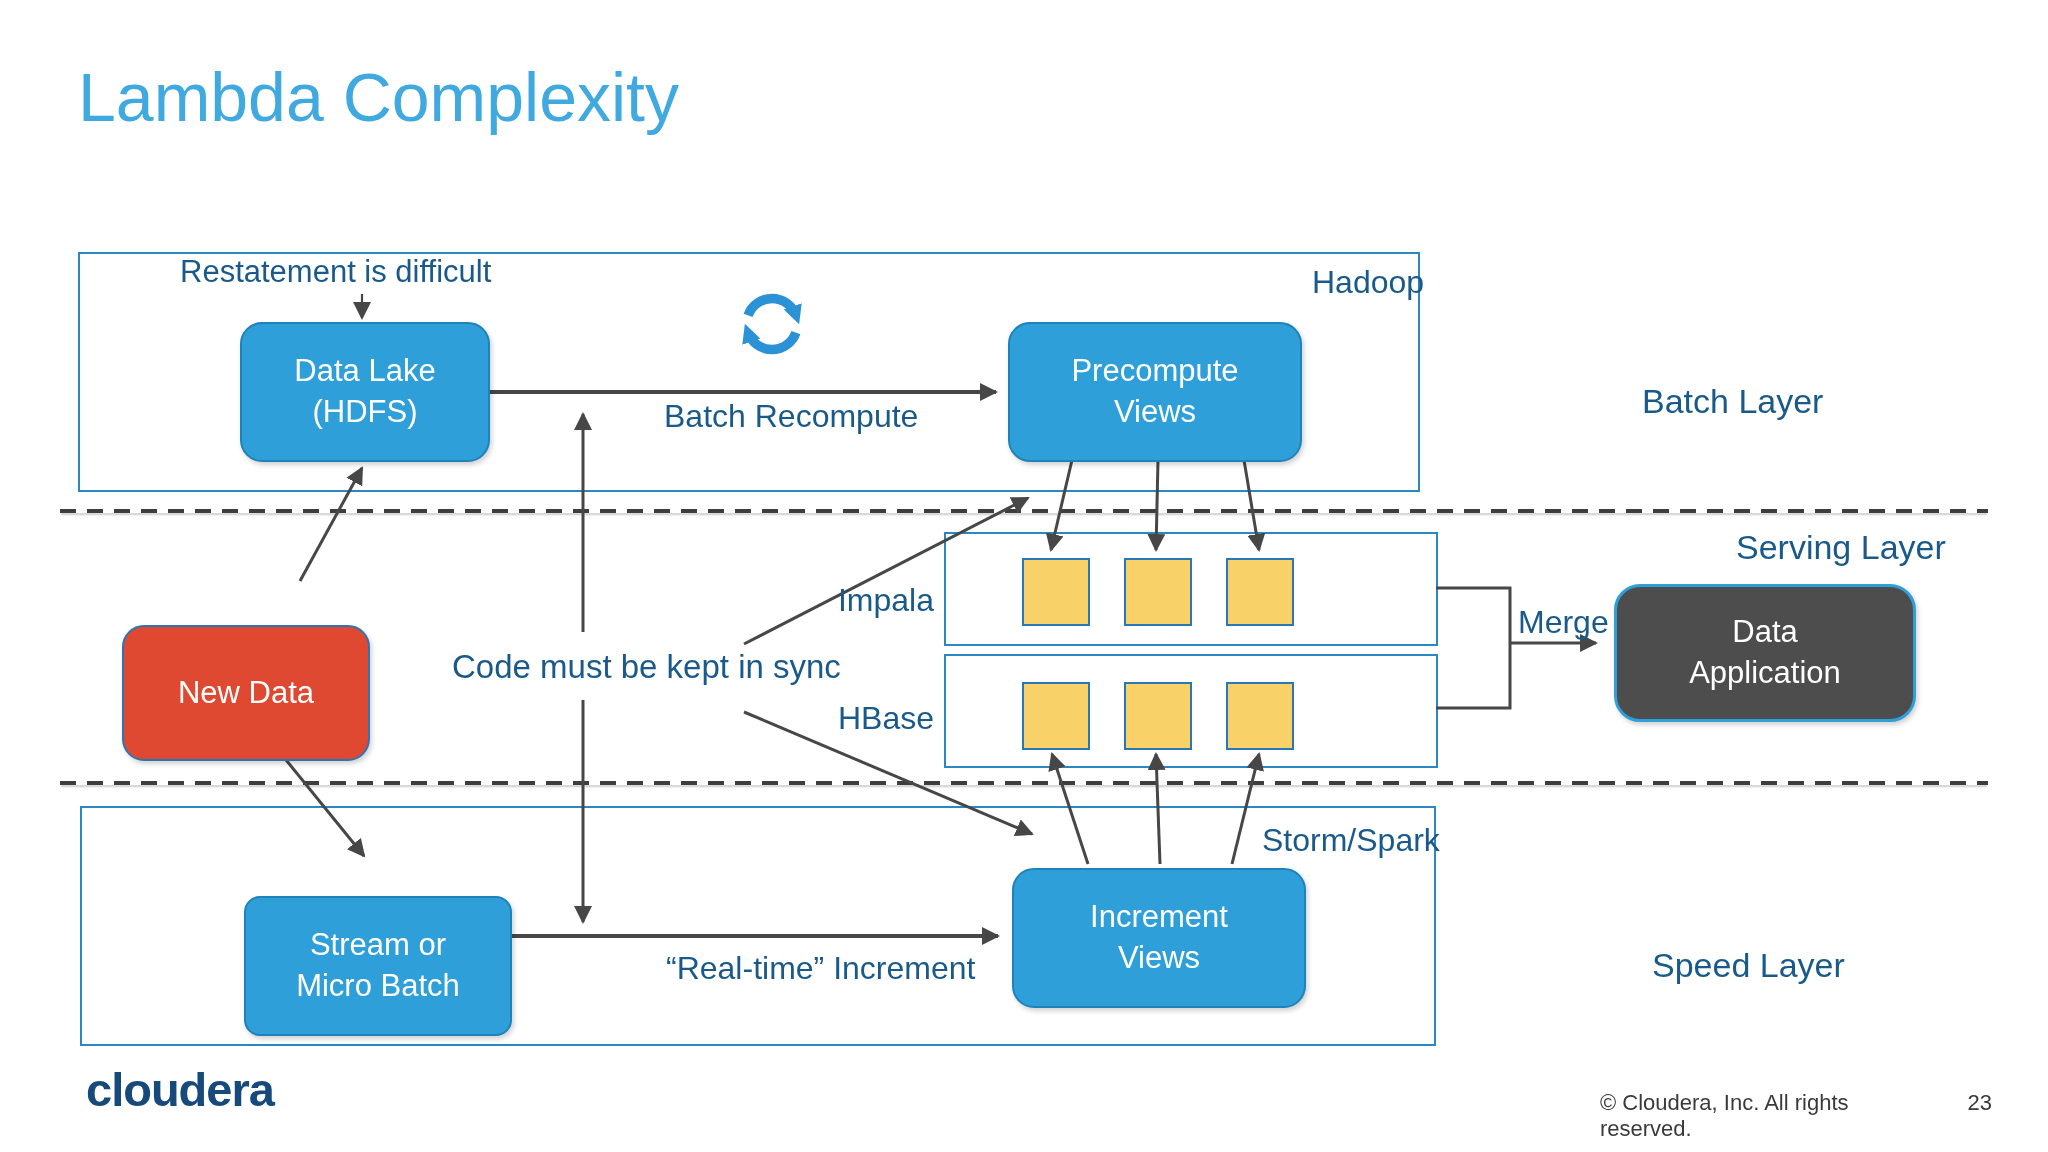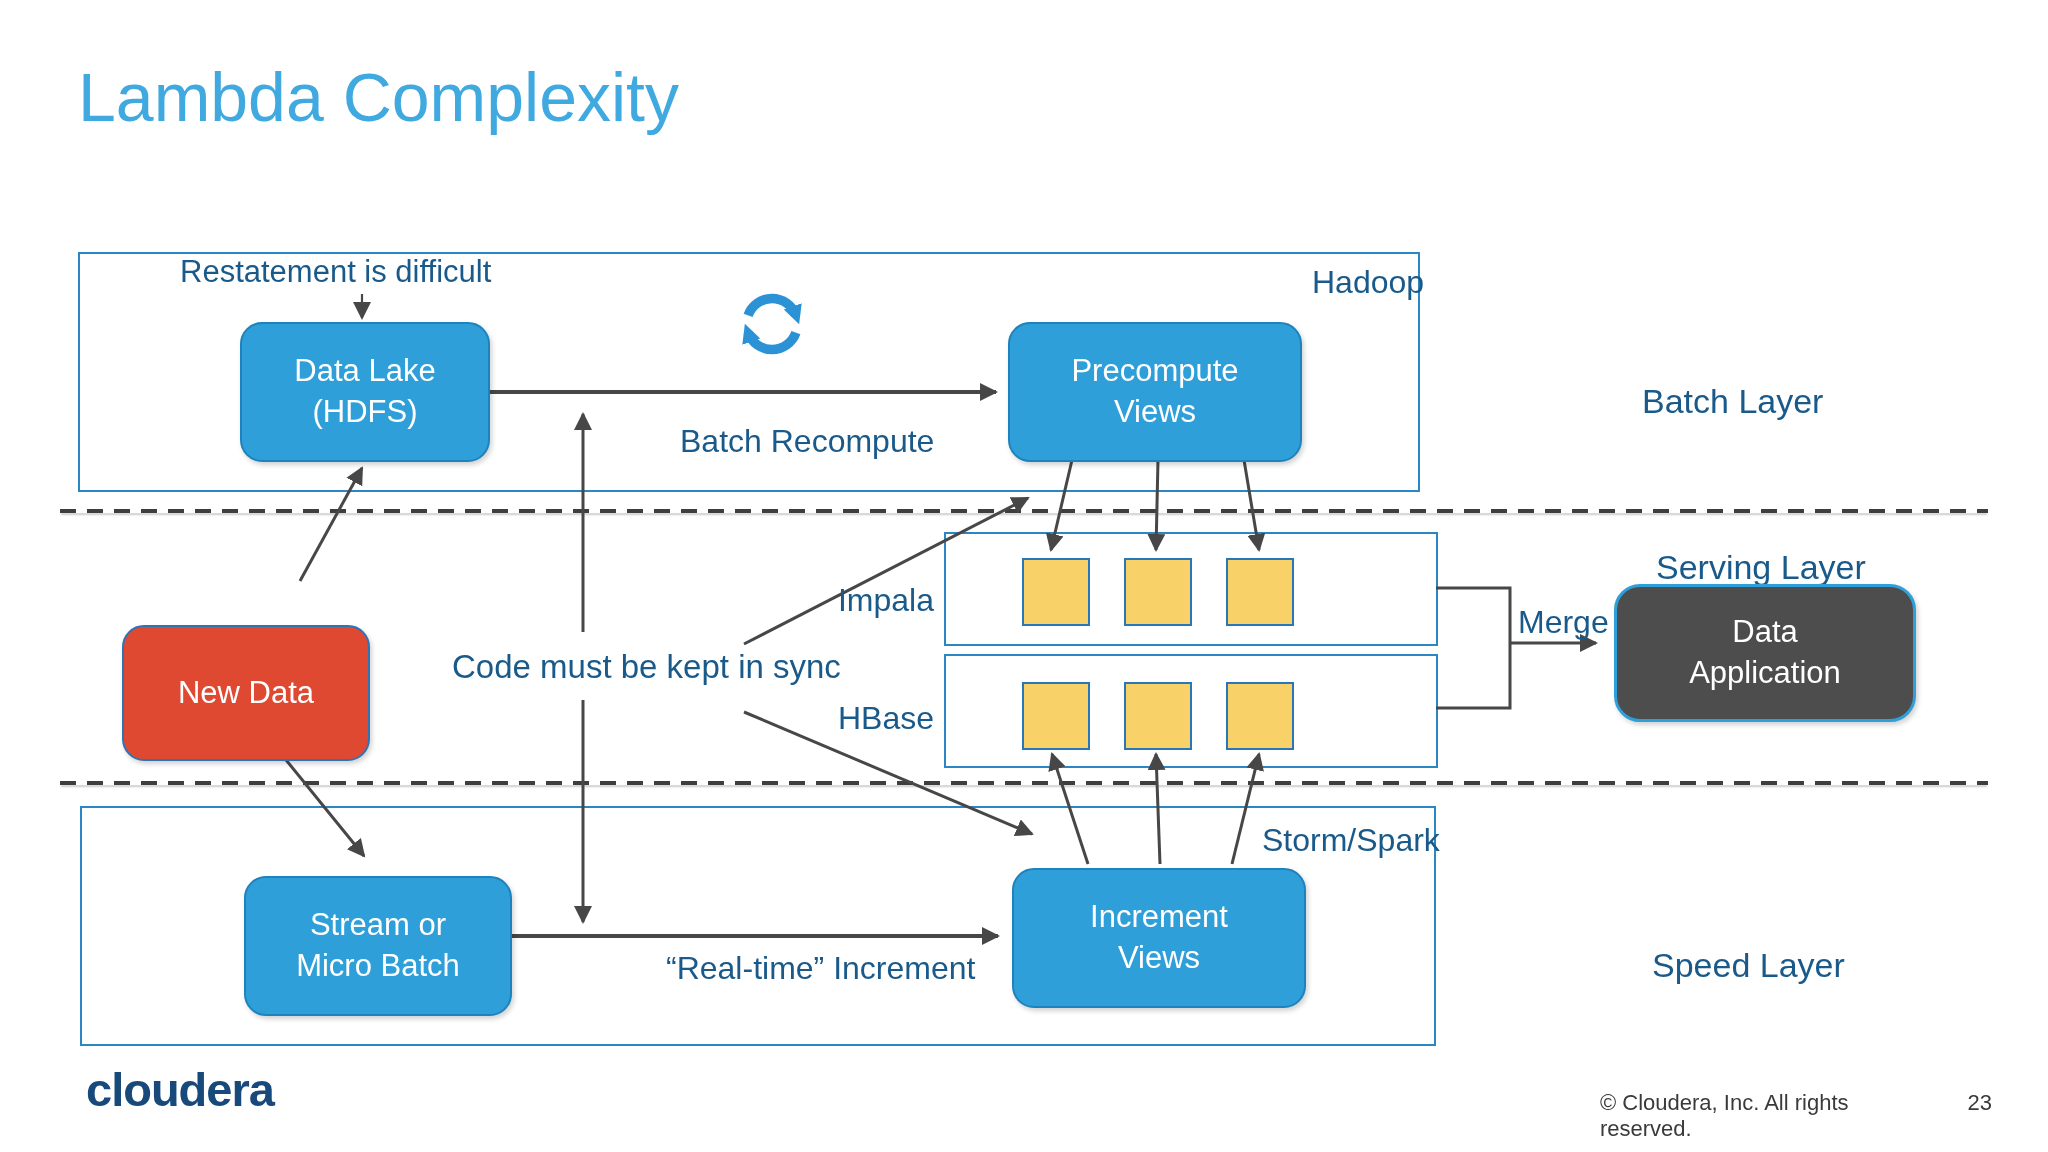--- a/index.html
+++ b/index.html
@@ -107,30 +107,30 @@
   </svg>
 
   <div class="abs navy note" style="left:180px;top:254px;">Restatement is difficult</div>
   <div class="abs navy small" style="left:1312px;top:264px;">Hadoop</div>
 
   <div class="abs node blue" style="left:240px;top:322px;width:246px;height:136px;">
     <span>Data Lake</span>
     <span>(HDFS)</span>
   </div>
 
-  <div class="abs navy small" style="left:664px;top:423px;margin-left:16px;">Batch Recompute</div>
+  <div class="abs navy small" style="left:664px;top:398px;">Batch Recompute</div>
 
   <div class="abs node blue" style="left:1008px;top:322px;width:290px;height:136px;">
     <span>Precompute</span>
     <span>Views</span>
   </div>
 
   <div class="abs navy layerlbl" style="left:1642px;top:382px;">Batch Layer</div>
 
-  <div class="abs navy layerlbl" style="left:1656px;top:528px;margin-top:20px;">Serving Layer</div>
+  <div class="abs navy layerlbl" style="left:1736px;top:528px;">Serving Layer</div>
 
   <div class="abs node red" style="left:122px;top:584px;width:244px;height:132px;margin-top:41px;">
     <span>New Data</span>
   </div>
 
   <div class="abs navy" style="left:452px;top:648px;font-size:33px;">Code must be kept in sync</div>
 
   <div class="abs navy small" style="left:830px;top:582px;width:104px;text-align:right;">Impala</div>
   <div class="abs navy small" style="left:830px;top:700px;width:104px;text-align:right;">HBase</div>
 
@@ -144,21 +144,21 @@
 
   <div class="abs navy small" style="left:1518px;top:604px;">Merge</div>
 
   <div class="abs node dark" style="left:1614px;top:584px;width:296px;height:132px;border-radius:26px;">
     <span>Data</span>
     <span>Application</span>
   </div>
 
   <div class="abs navy small" style="left:1262px;top:822px;width:142px;text-align:right;">Storm/Spark</div>
 
-  <div class="abs node blue" style="left:244px;top:876px;width:264px;height:136px;">
+  <div class="abs node blue" style="left:244px;top:896px;width:264px;height:136px;border-radius:16px;">
     <span>Stream or</span>
     <span>Micro Batch</span>
   </div>
 
   <div class="abs navy small" style="left:666px;top:950px;">“Real-time” Increment</div>
 
   <div class="abs node blue" style="left:1012px;top:868px;width:290px;height:136px;">
     <span>Increment</span>
     <span>Views</span>
   </div>

